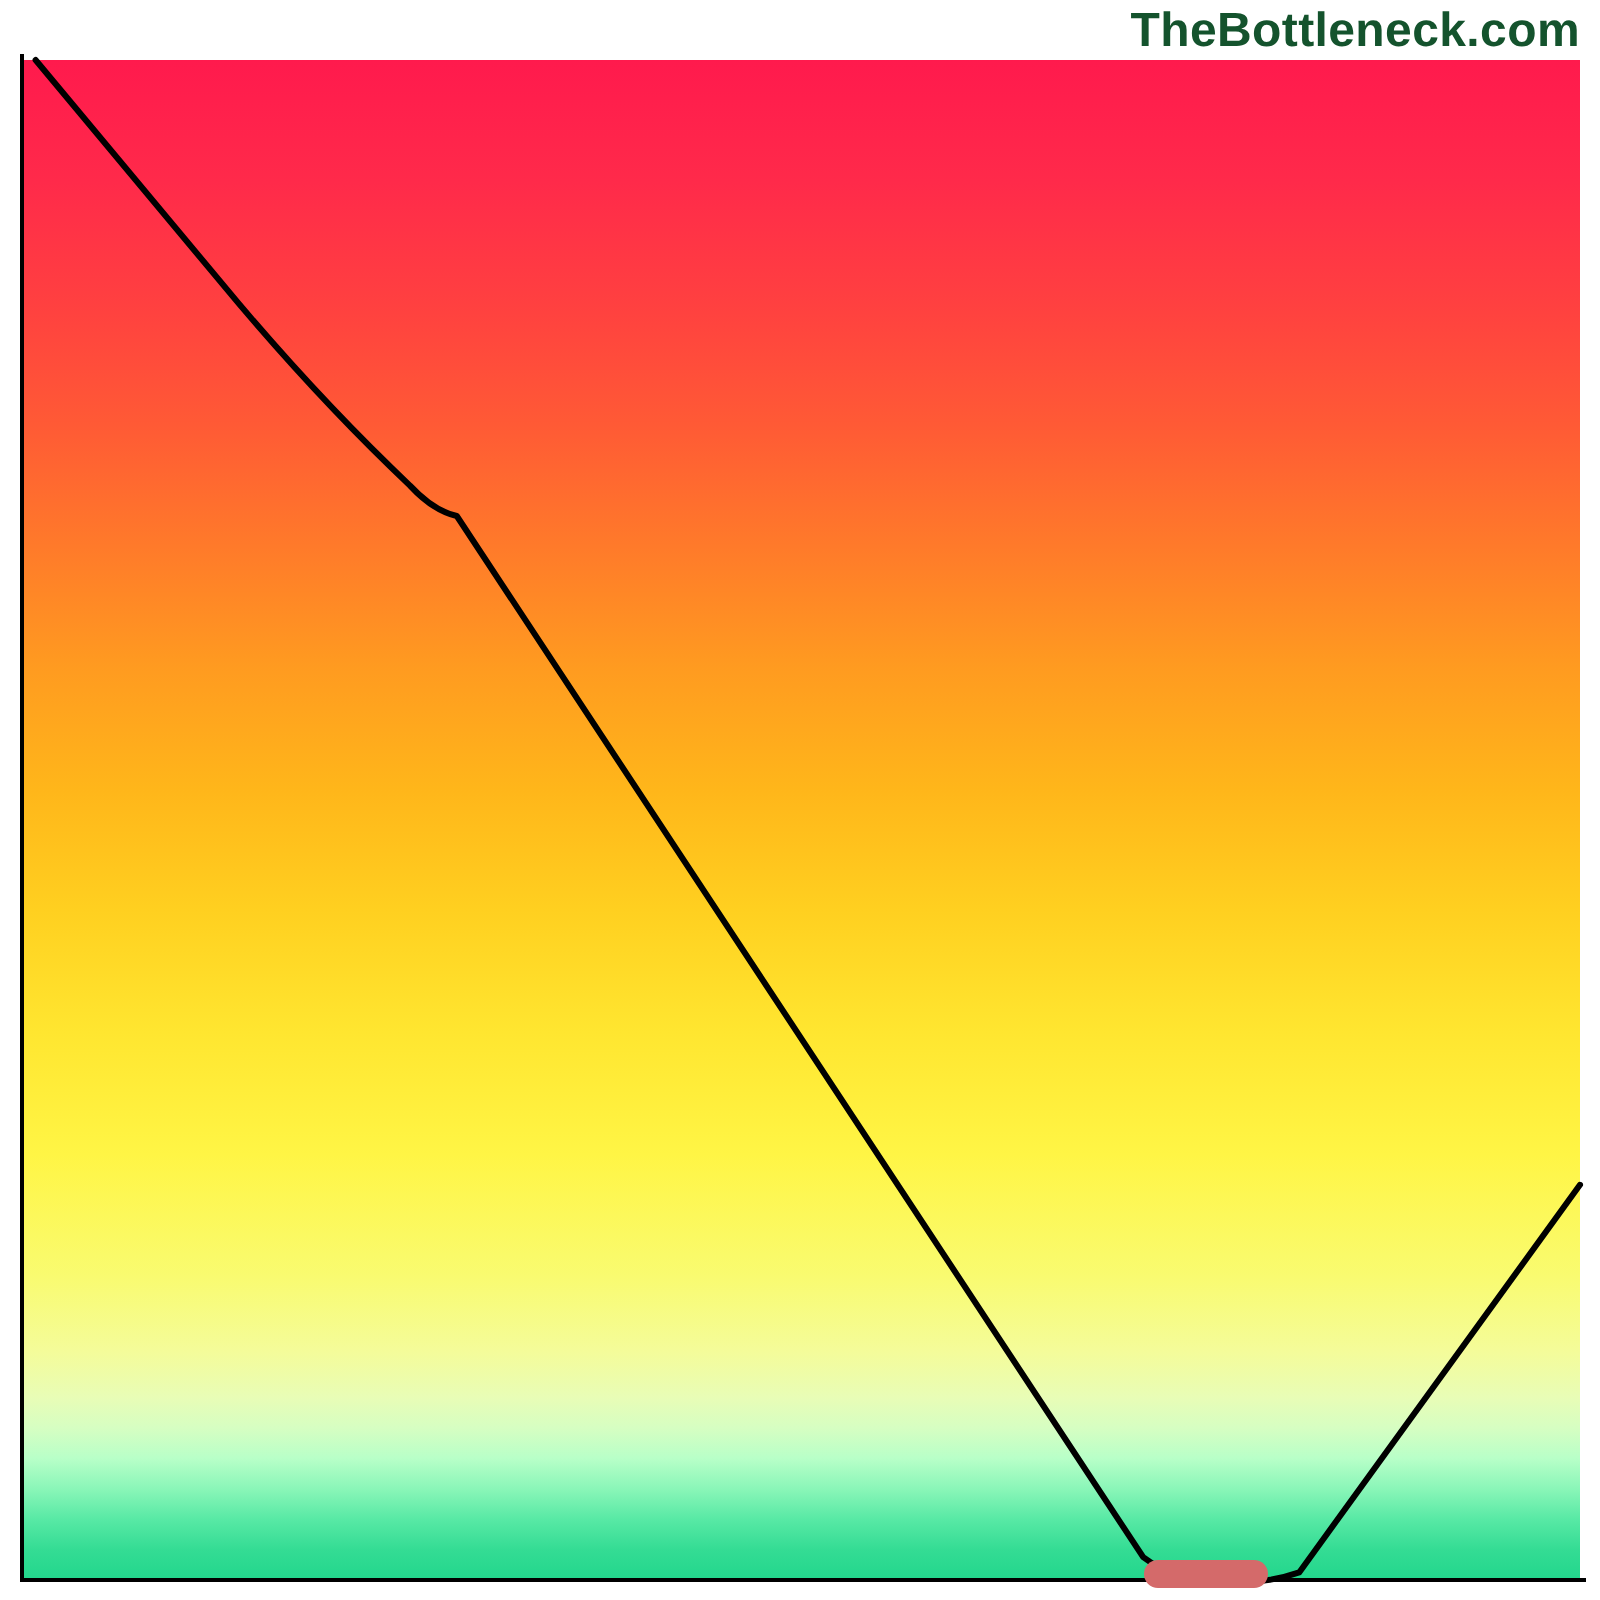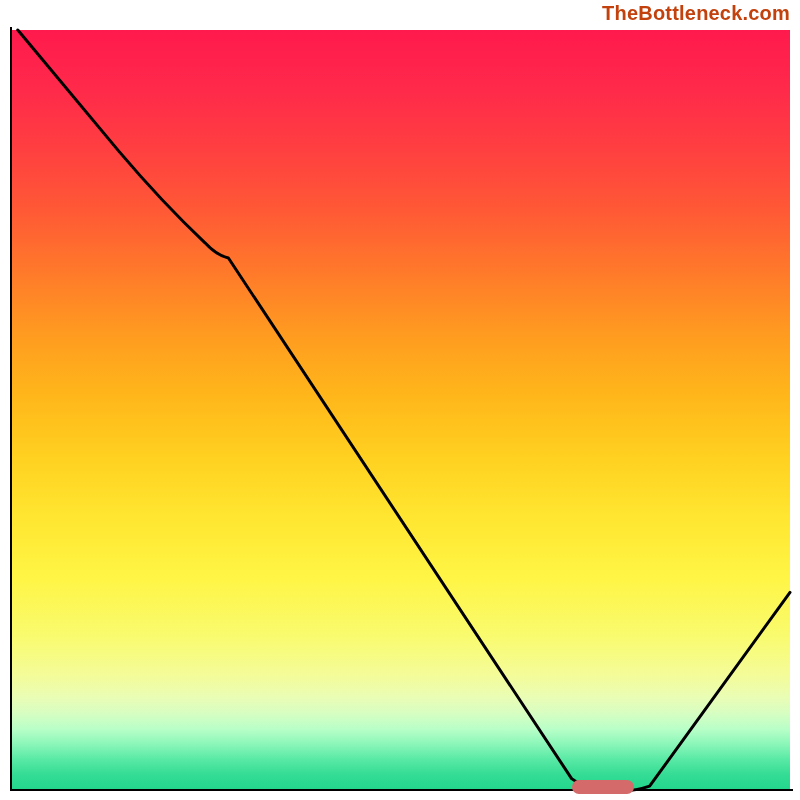--- a/index.html
+++ b/index.html
@@ -13,23 +13,23 @@
   }
   .container {
     position: relative;
     width: 800px;
     height: 800px;
   }
   .watermark {
     position: absolute;
     top: 2px;
     right: 10px;
-    font-size: 20px;
+    font-size: 24px;
     font-weight: 600;
-    color: #c2410c;
+    color: #14532d;
     letter-spacing: 0.2px;
     z-index: 5;
   }
   .plot-area {
     position: absolute;
     left: 10px;
     top: 30px;
     width: 780px;
     height: 760px;
     background: linear-gradient(

